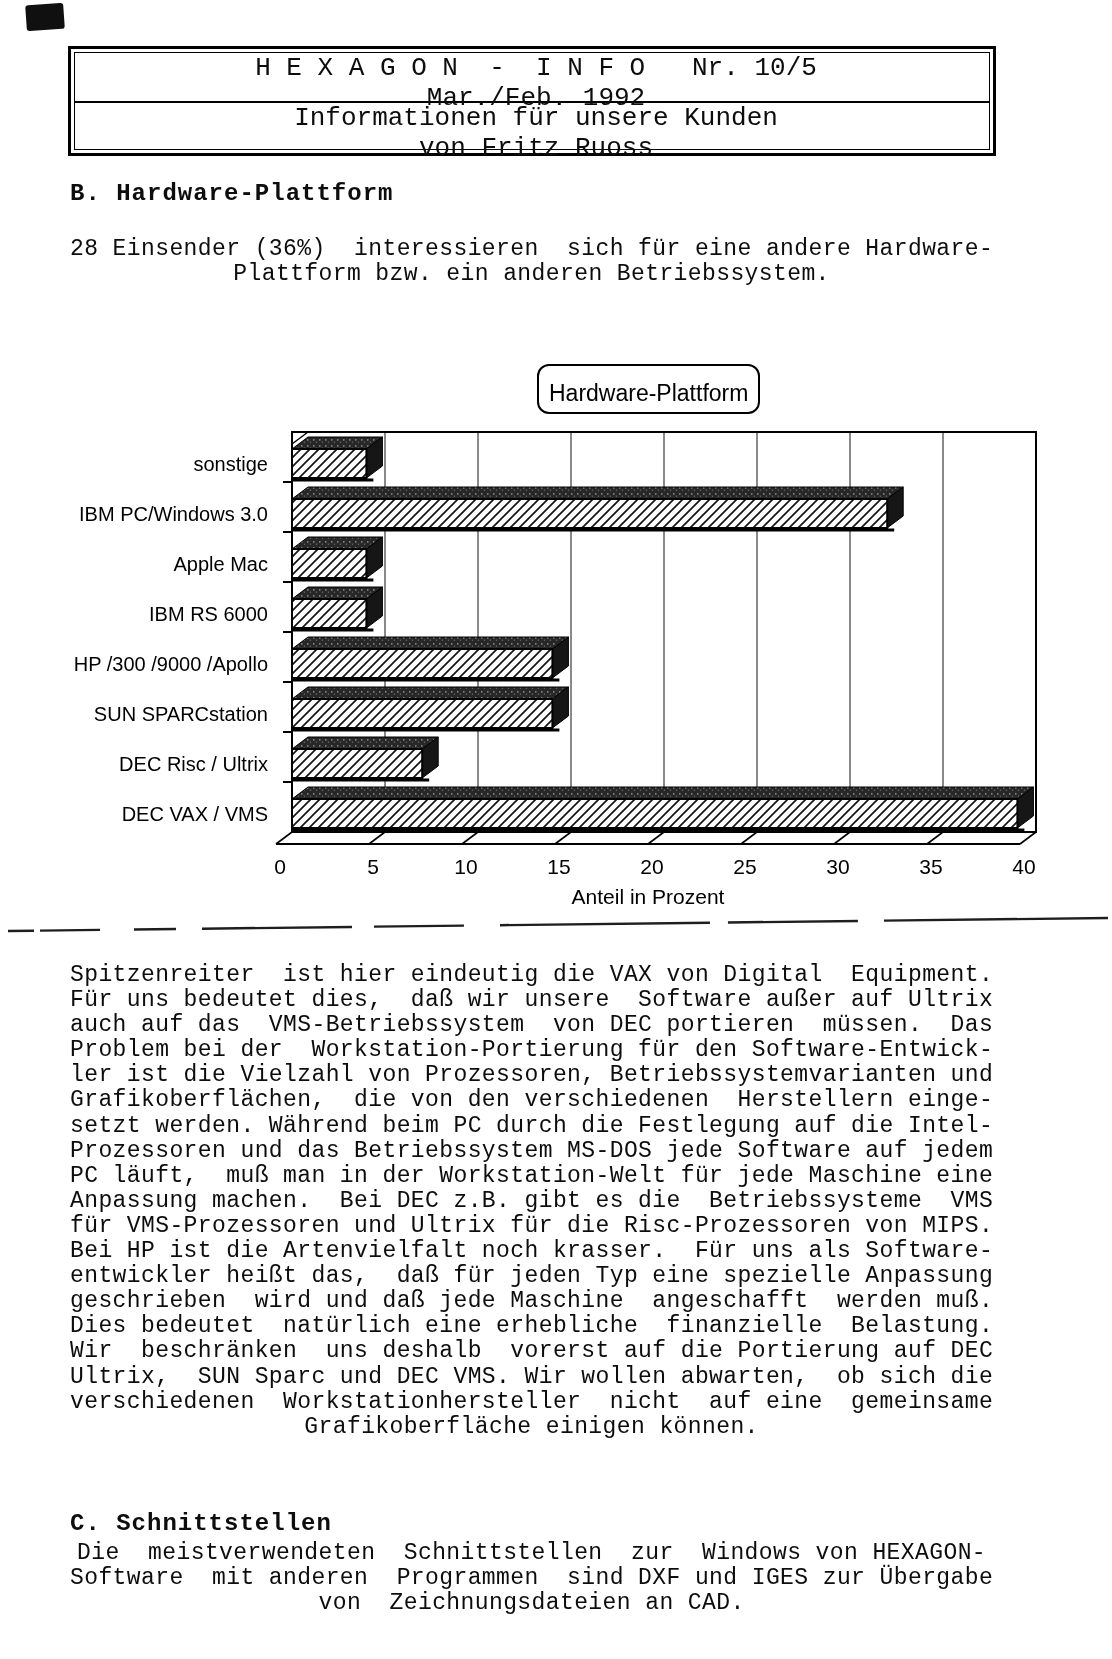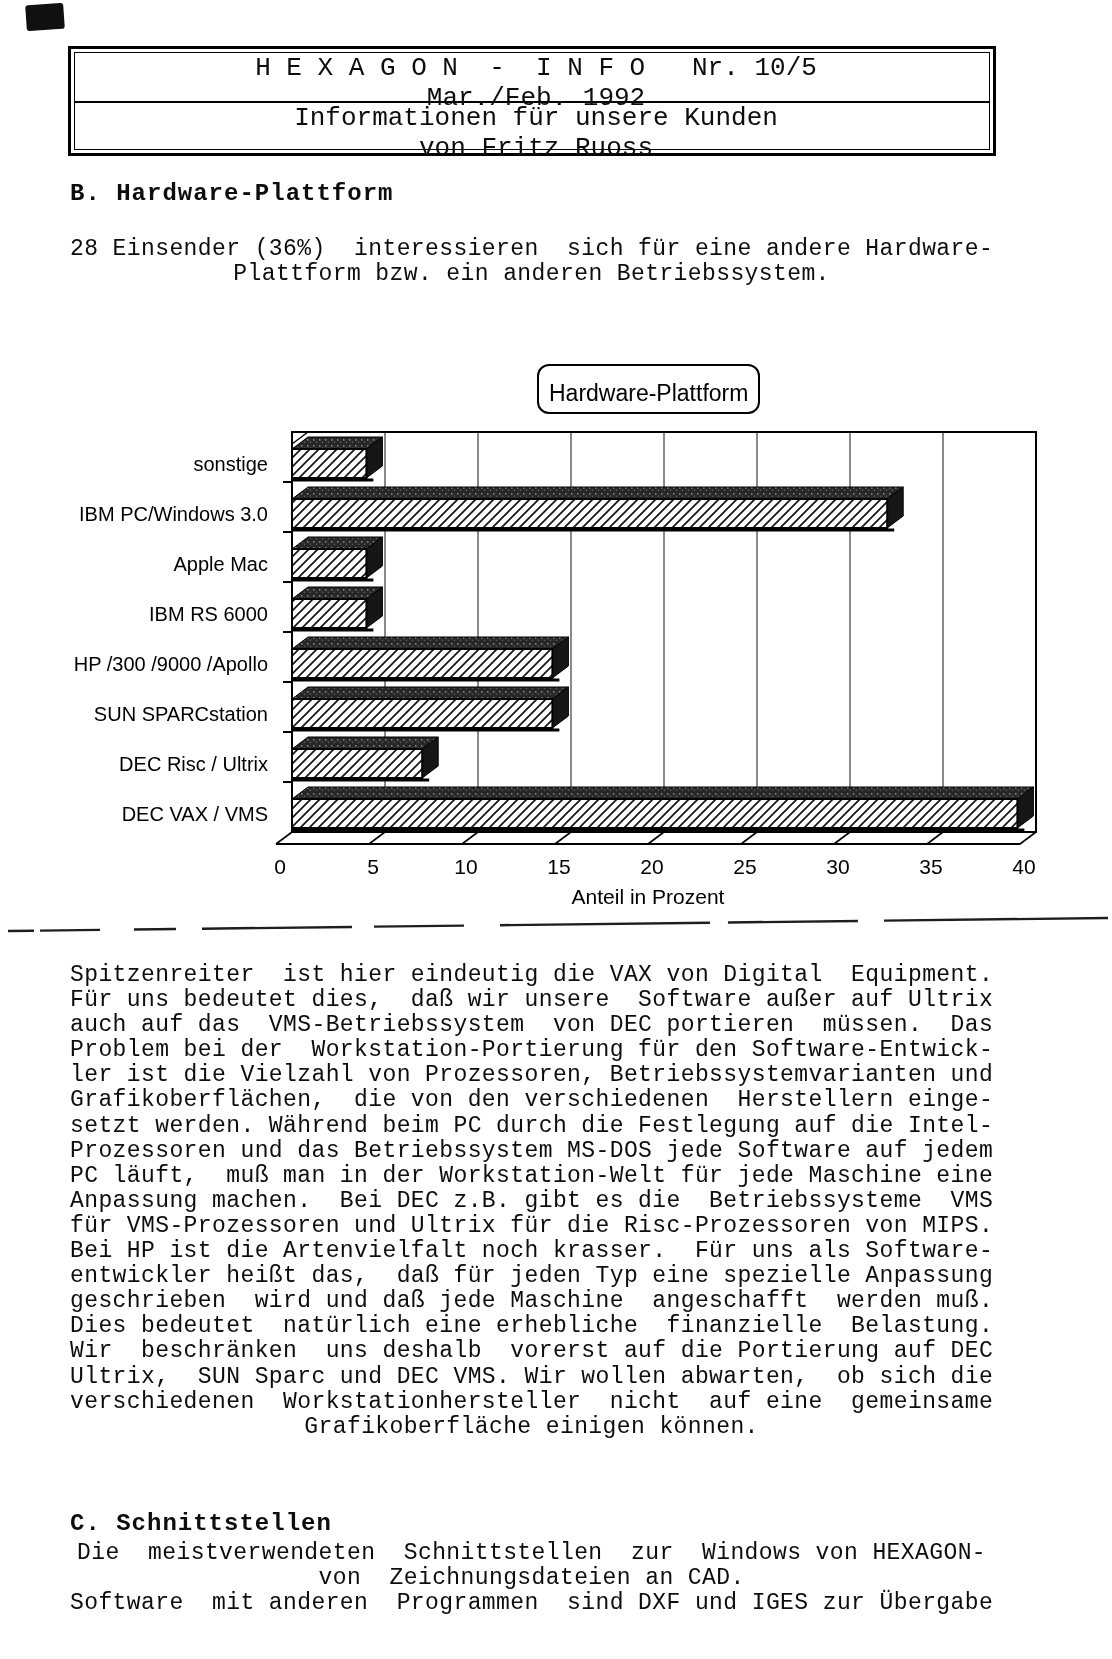--- a/index.html
+++ b/index.html
@@ -145,15 +145,15 @@
       </svg>
   </figure>
 
   <svg class="divider" viewBox="0 0 1112 24">
     <line x1="8" y1="19" x2="1108" y2="6" stroke="#000" stroke-width="2.4" stroke-dasharray="26 6 60 34 42 26 150 22 90 36 210 18 130 26 330 12" opacity="0.88"></line>
   </svg>
 
   <div class="text-block" style="top:963px;"><div class="tline">Spitzenreiter  ist hier eindeutig die VAX von Digital  Equipment.</div><div class="tline">Für uns bedeutet dies,  daß wir unsere  Software außer auf Ultrix</div><div class="tline">auch auf das  VMS-Betriebssystem  von DEC portieren  müssen.  Das</div><div class="tline">Problem bei der  Workstation-Portierung für den Software-Entwick-</div><div class="tline">ler ist die Vielzahl von Prozessoren, Betriebssystemvarianten und</div><div class="tline">Grafikoberflächen,  die von den verschiedenen  Herstellern einge-</div><div class="tline">setzt werden. Während beim PC durch die Festlegung auf die Intel-</div><div class="tline">Prozessoren und das Betriebssystem MS-DOS jede Software auf jedem</div><div class="tline">PC läuft,  muß man in der Workstation-Welt für jede Maschine eine</div><div class="tline">Anpassung machen.  Bei DEC z.B. gibt es die  Betriebssysteme  VMS</div><div class="tline">für VMS-Prozessoren und Ultrix für die Risc-Prozessoren von MIPS.</div><div class="tline">Bei HP ist die Artenvielfalt noch krasser.  Für uns als Software-</div><div class="tline">entwickler heißt das,  daß für jeden Typ eine spezielle Anpassung</div><div class="tline">geschrieben  wird und daß jede Maschine  angeschafft  werden muß.</div><div class="tline">Dies bedeutet  natürlich eine erhebliche  finanzielle  Belastung.</div><div class="tline">Wir  beschränken  uns deshalb  vorerst auf die Portierung auf DEC</div><div class="tline">Ultrix,  SUN Sparc und DEC VMS. Wir wollen abwarten,  ob sich die</div><div class="tline">verschiedenen  Workstationhersteller  nicht  auf eine  gemeinsame</div><div class="tline">Grafikoberfläche einigen können.</div></div>
 
   <h2 class="sec-heading" style="top:1510px;">C. Schnittstellen</h2>
-  <div class="text-block" style="top:1541px;"><div class="tline">Die  meistverwendeten  Schnittstellen  zur  Windows von HEXAGON-</div><div class="tline">von  Zeichnungsdateien an CAD.</div><div class="tline">Software  mit anderen  Programmen  sind DXF und IGES zur Übergabe</div></div>
+  <div class="text-block" style="top:1541px;"><div class="tline">Die  meistverwendeten  Schnittstellen  zur  Windows von HEXAGON-</div><div class="tline">Software  mit anderen  Programmen  sind DXF und IGES zur Übergabe</div><div class="tline">von  Zeichnungsdateien an CAD.</div></div>
 
 </div>
 
 </body></html>

